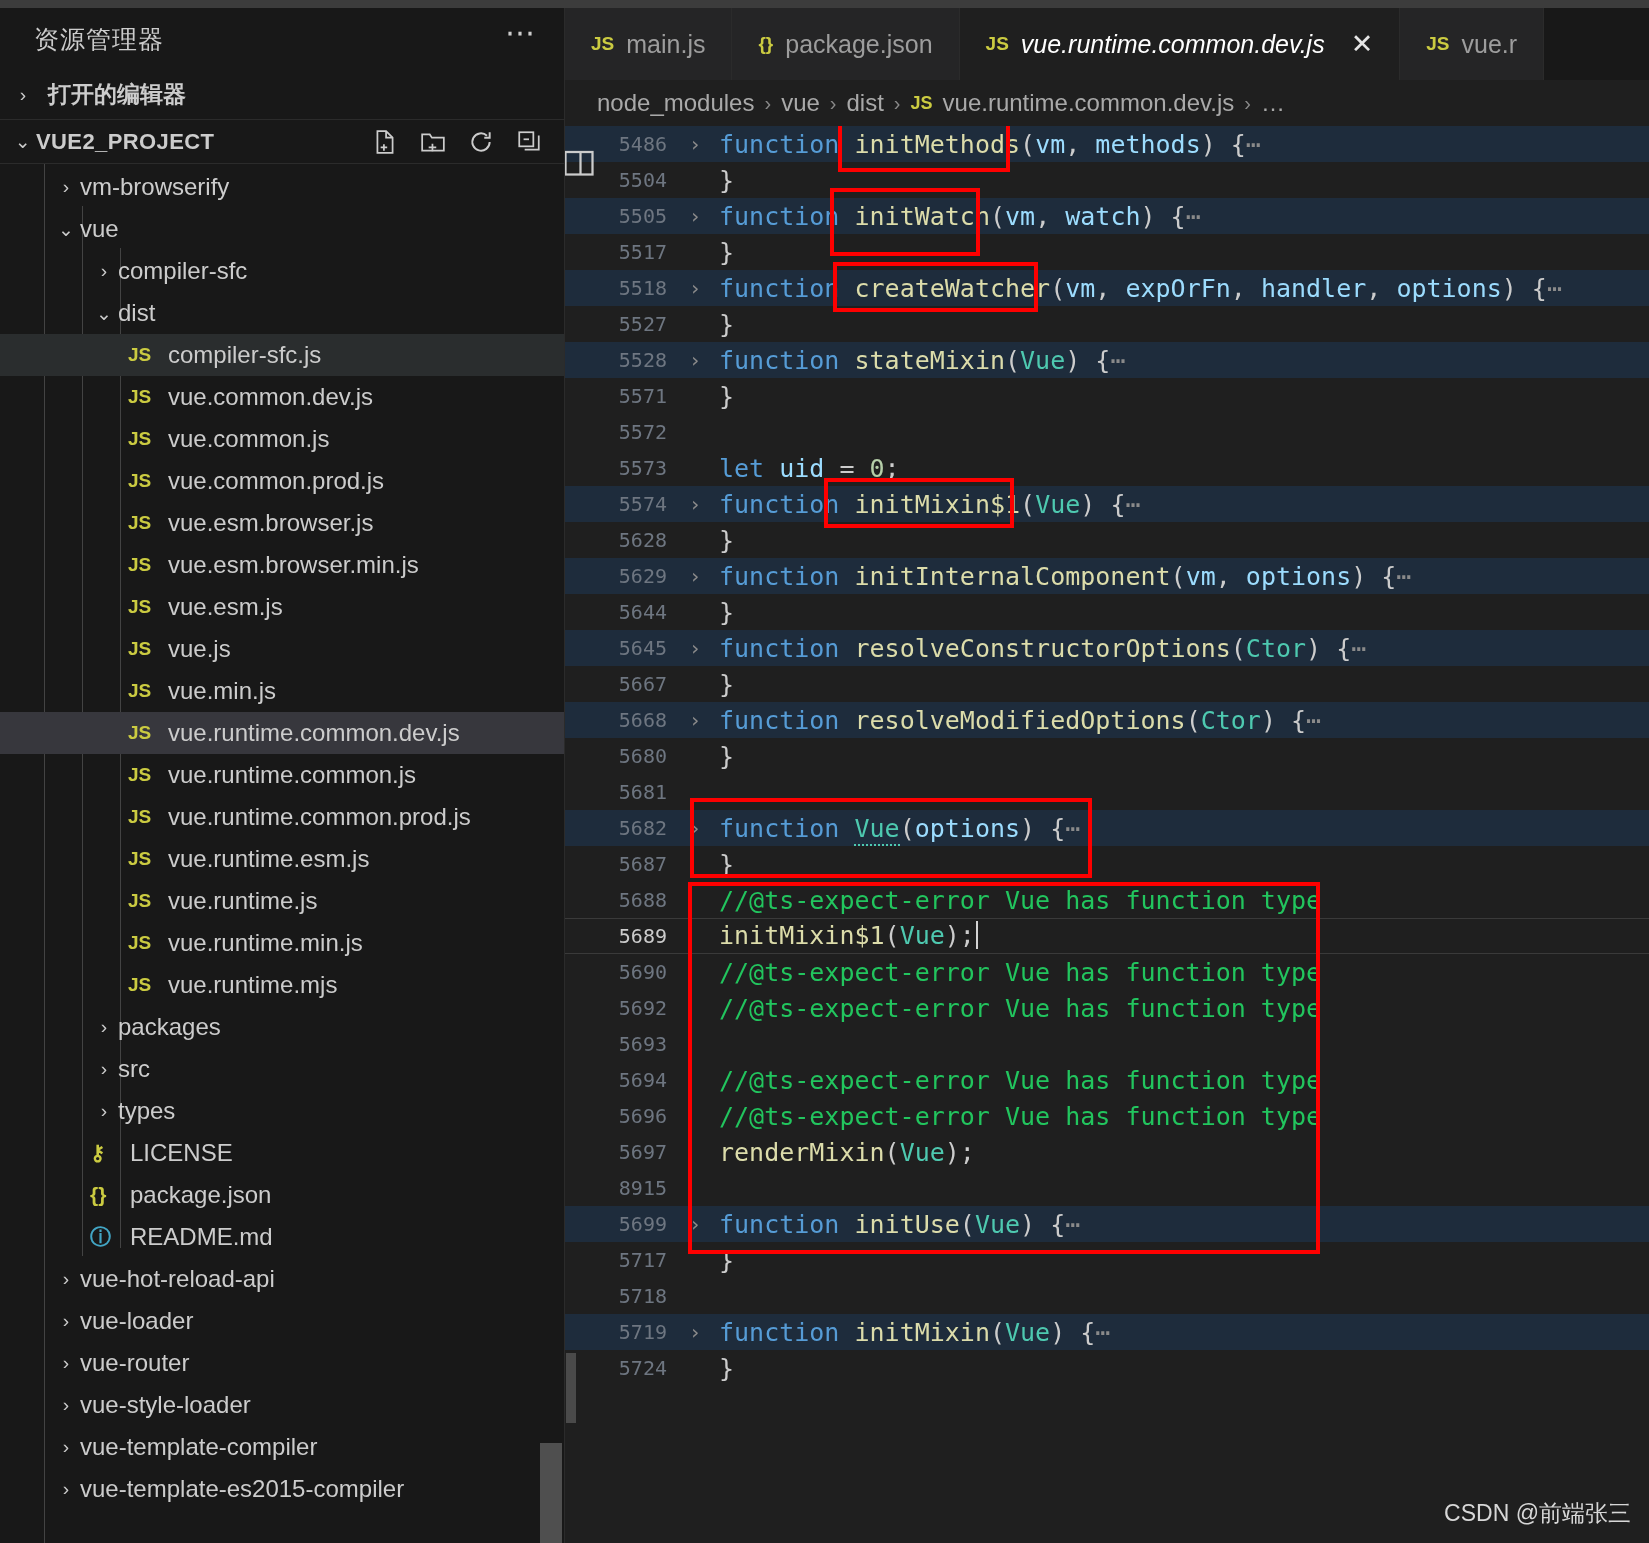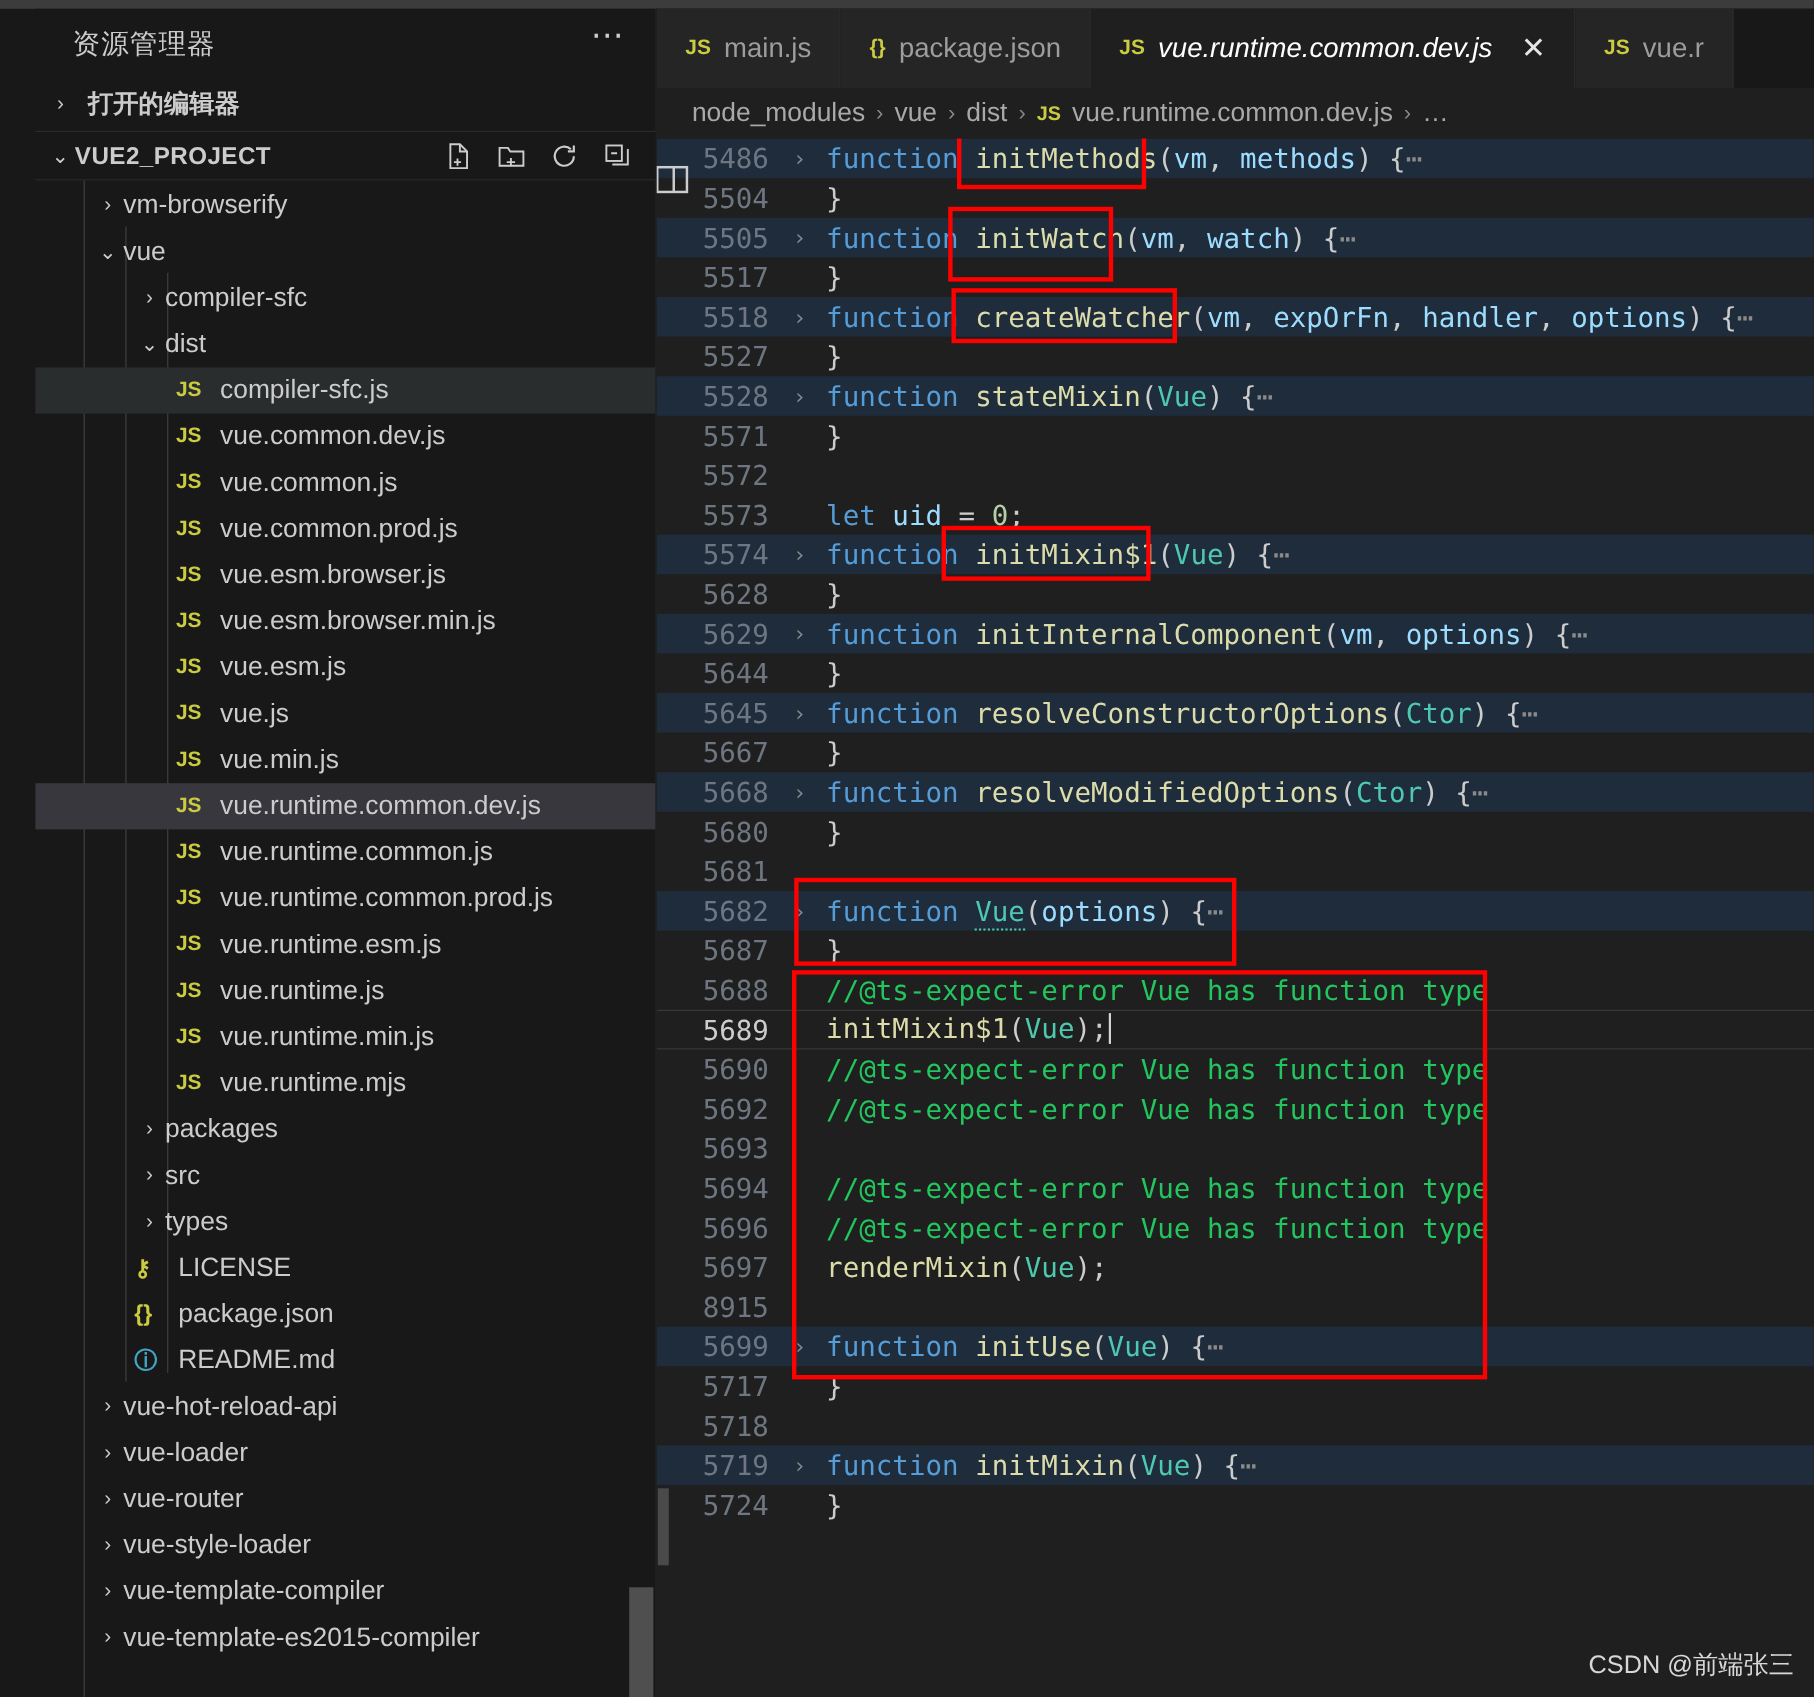--- a/index.html
+++ b/index.html
@@ -25,21 +25,20 @@
 
   .body-row { display: flex; flex: 1 1 auto; min-height: 0; }
 
   
   .sidebar {
     width: 565px; flex: 0 0 565px;
     background: #181818;
     display: flex; flex-direction: column;
     position: relative;
     border-right: 1px solid #2b2b2b;
-    margin-left: 32px;
   }
   .sb-header {
     height: 62px; display: flex; align-items: center;
     padding: 0 26px 0 34px; justify-content: space-between;
   }
   .sb-title {
     color: #cccccc; font-size: 25px; letter-spacing: 1px;
   }
   .sb-dots {
     color: #cccccc; font-size: 30px; line-height: 10px;
@@ -144,21 +143,21 @@
     position: relative; white-space: pre; font-size: 25px;
   }
   .cline.folded { background: #1e2c3c; }
   .cline.current::before {
     content: ""; position: absolute; left: 0; right: 0; top: 0; bottom: 0;
     border-top: 1px solid #3a3a3a; border-bottom: 1px solid #3a3a3a;
     pointer-events: none;
   }
   .gutter {
     flex: 0 0 112px; text-align: right; padding-right: 10px;
-    color: #6e7681; font-size: 25px; user-select: none;
+    color: #6e7681; font-size: 20px; user-select: none;
   }
   .cline.current .gutter { color: #cccccc; }
   .fold {
     flex: 0 0 36px; text-align: center;
     color: #8a8a8a; font-size: 20px;
   }
   .code { flex: 1 1 auto; padding-left: 6px; }
 
   .kw   { color: #569cd6; }
   .fn   { color: #dcdcaa; }

